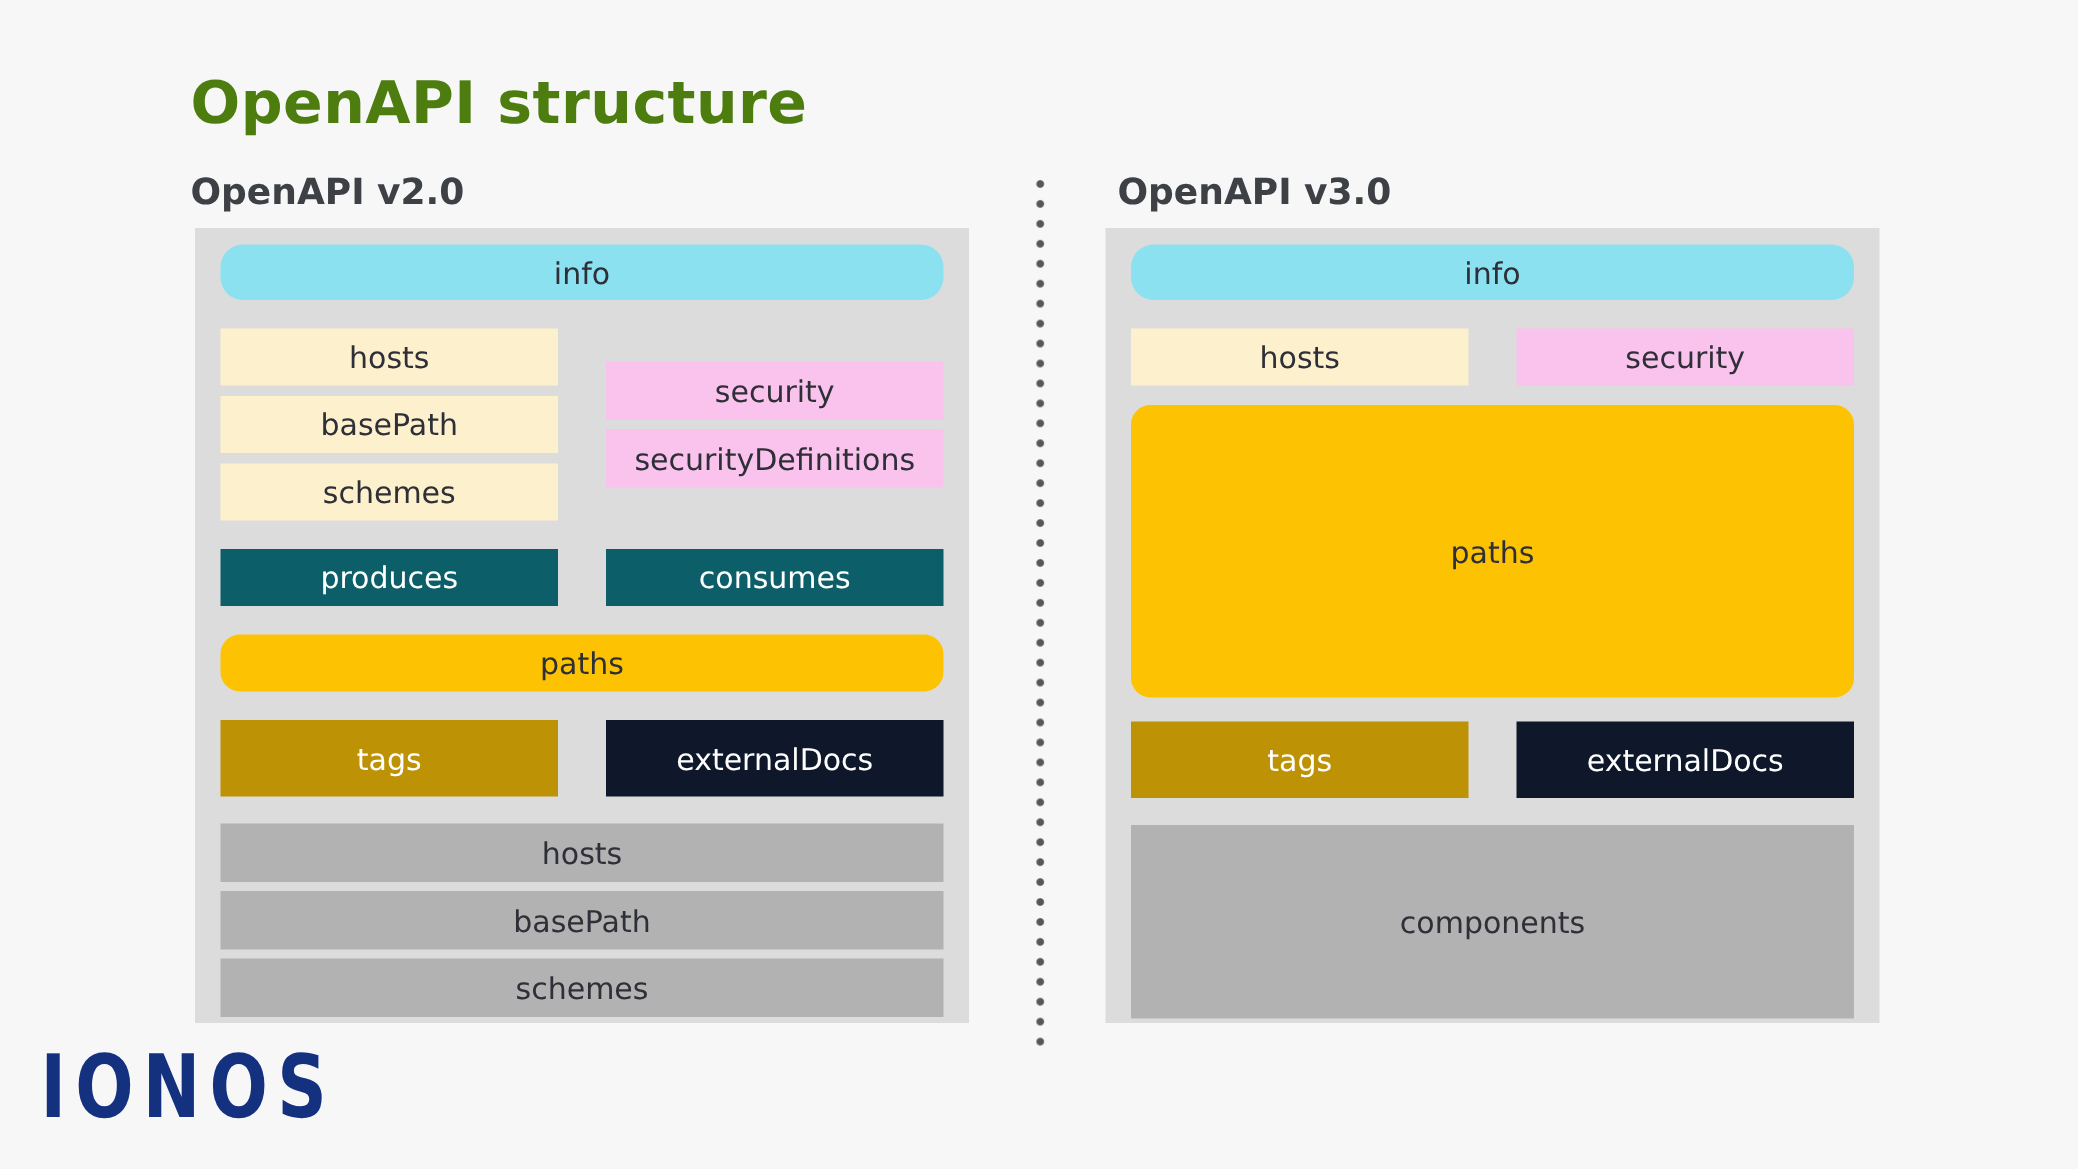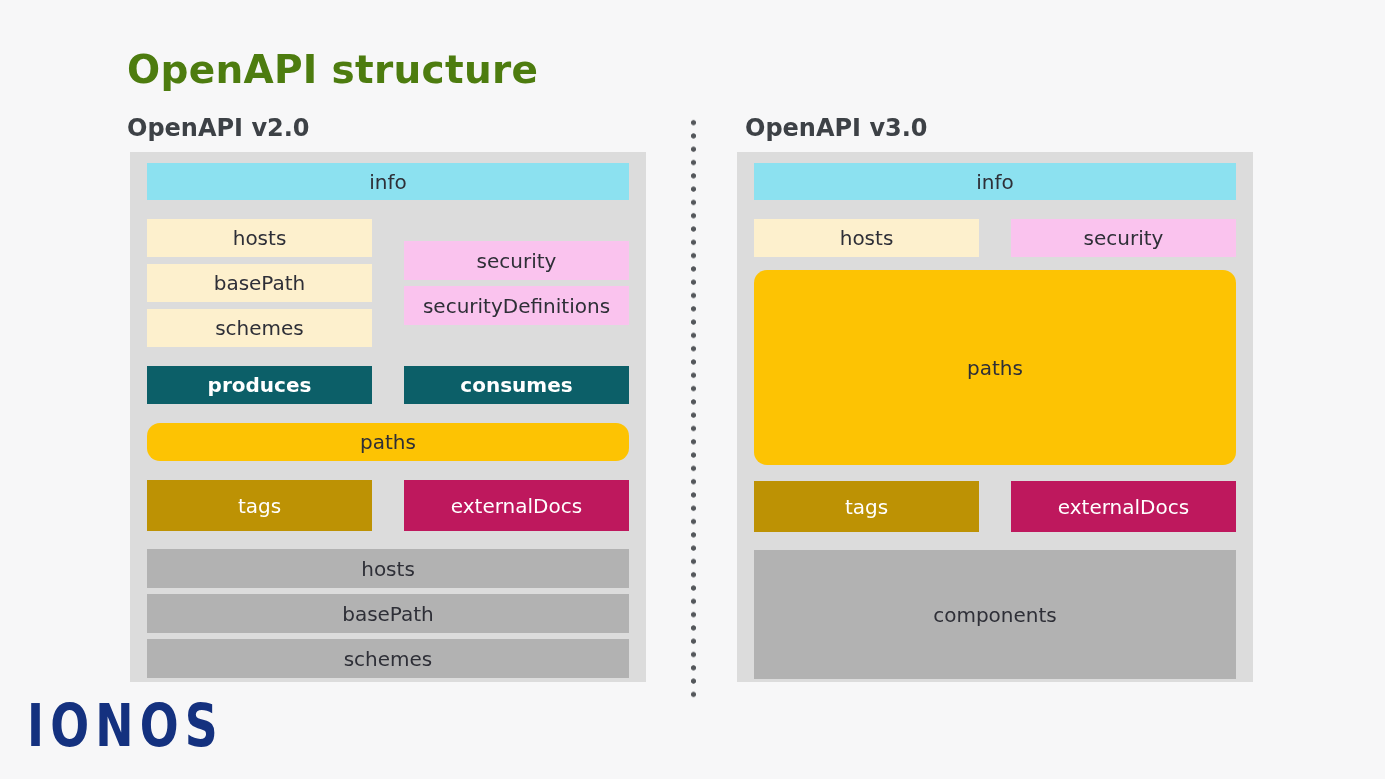--- a/index.html
+++ b/index.html
@@ -33,33 +33,33 @@
     display:flex; align-items:center; justify-content:center;
     font-size:20px; color:#2e2f37; height:38px; flex:none;
   }
   .full { width:100%; }
   .half { width:225px; }
 
   .row { display:flex; justify-content:space-between; flex:none; }
   .col { width:225px; display:flex; flex-direction:column; gap:7px; }
   .col.centered { justify-content:center; gap:6px; }
 
-  .cyan   { background:#8ce1f0; }
+  .cyan   { background:#8ce1f0;border-radius:15px; }
   .cream  { background:#fdf0cd; }
   .pink   { background:#fac3ee;text-align:center; }
   .teal   { background:#0c5f68; color:#ffffff; }
   .yellow { background:#fdc303;border-radius:13px; }
   .gold   { background:#bd9204; color:#ffffff; }
-  .blue   { background:#be185d; color:#ffffff; }
+  .blue   { background:#0f172a; color:#ffffff; }
   .grayb  { background:#b2b2b2; }
 
   
   .info-box { height:37px; margin-bottom:19px; }
   .meta-group { margin-bottom:19px; }
-  .prodcons-row { margin-bottom:19px;font-weight:bold; }
+  .prodcons-row { margin-bottom:19px; }
   .paths-box { margin-bottom:19px; }
   .tags-row { margin-bottom:18px; }
   .tags-row .box { height:51px; }
   .deprecated-group { display:flex; flex-direction:column; gap:6px; }
   .deprecated-group .box { height:39px; }
   .pinkcol .box { height:39px; }
 
   .hosts-security-row { margin-bottom:13px; }
   .paths-big { height:195px; margin-bottom:16px; }
   .components-box { height:129px; }

